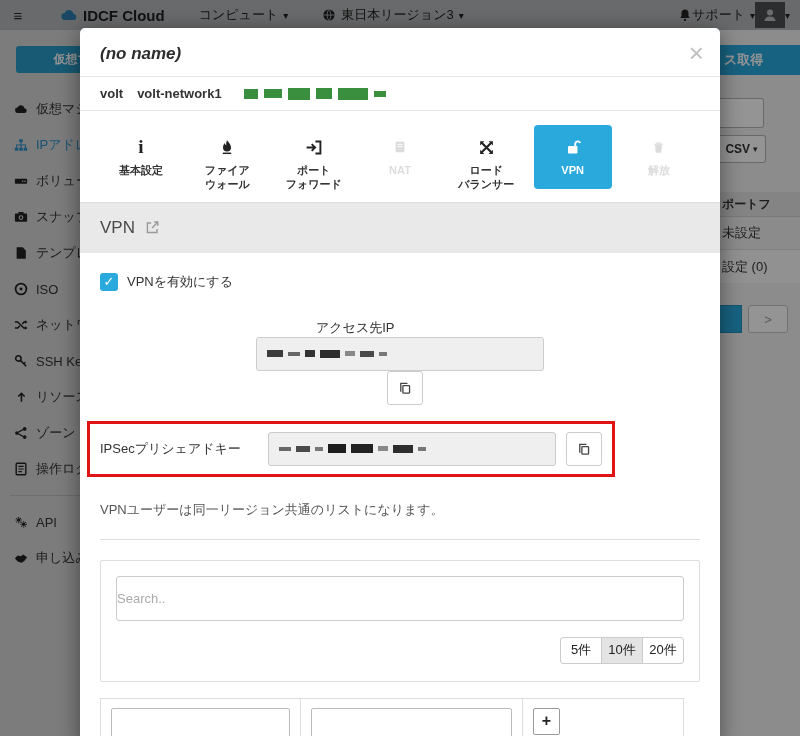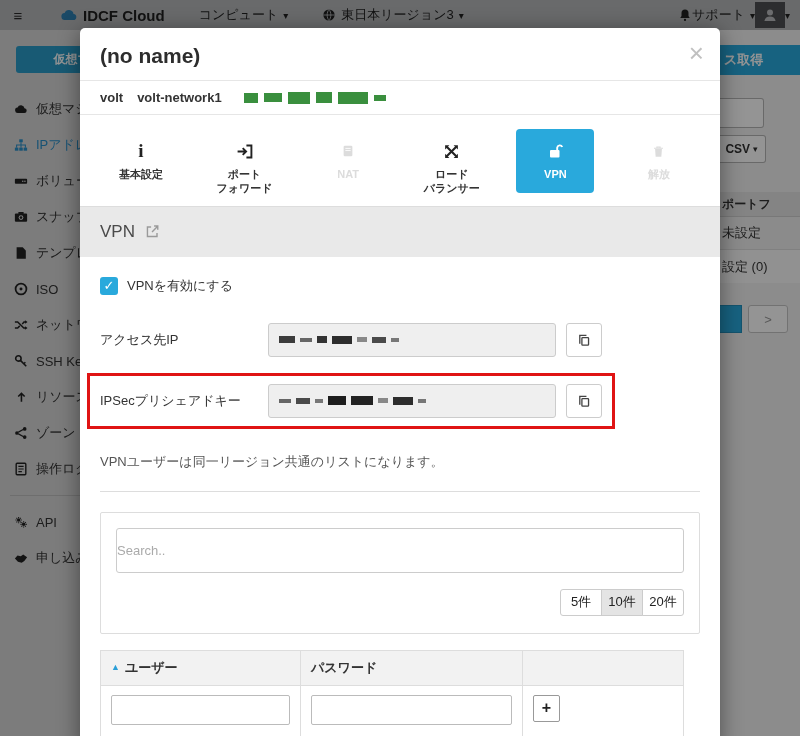--- a/index.html
+++ b/index.html
@@ -44,21 +44,21 @@
   .bg-page-active { width:24px; height:28px; background:#29a9dc; border:1px solid #2391bd; }
   .bg-page-next { width:40px; height:28px; background:#fff; border:1px solid #c5c5c5; margin-left:6px;
                   color:#999; display:flex; align-items:center; justify-content:center; border-radius:3px; }
 
   .overlay { position:absolute; inset:0; background:rgba(0,0,0,0.42); z-index:5; }
 
   
   .modal { position:absolute; top:28px; left:80px; width:640px; height:720px; background:#fff; z-index:10;
            border-radius:5px 5px 0 0; box-shadow:0 4px 22px rgba(0,0,0,.45); }
   .m-header { padding:16px 20px 12px; position:relative; }
-  .m-title { font-size:21px; font-weight:bold; color:#2d2d2d; }
+  .m-title { font-size:17px; font-weight:bold; color:#2d2d2d;font-style:italic; }
   .m-close { position:absolute; right:16px; top:12px; font-size:26px; color:#c0c0c0; line-height:1; cursor:pointer; }
   .m-sub { border-top:1px solid #e6e6e6; border-bottom:1px solid #e6e6e6; padding:9px 20px;
            display:flex; align-items:center; gap:14px; font-size:13px; font-weight:bold; color:#333; }
   .g-redact { display:flex; align-items:center; gap:6px; margin-left:8px; }
   .g-redact i { display:block; background:#3a8f3e; }
   .g1{width:14px;height:10px; background:linear-gradient(90deg,#2e7d31 40%,#48a04c 40%);}
   .g2{width:18px;height:9px; background:linear-gradient(180deg,#48a04c 45%,#2e7d31 45%);}
   .g3{width:22px;height:12px;}
   .g4{width:16px;height:11px; background:linear-gradient(90deg,#48a04c 30%,#2e7d31 30%);}
   .g5{width:30px;height:12px; background:linear-gradient(90deg,#2e7d31 55%,#48a04c 55%);}
@@ -76,21 +76,21 @@
   .m-section { background:#e9e9e9; border-top:1px solid #ddd; padding:15px 20px; font-size:17px; color:#4a4a4a;
                display:flex; align-items:center; gap:10px; }
   .m-section svg { color:#9a9a9a; }
 
   .m-body { padding:20px; }
   .chk-row { display:flex; align-items:center; gap:9px; font-size:13px; margin-bottom:6px; }
   .chk { width:18px; height:18px; background:#29a9dc; border-radius:3px; color:#fff; font-size:13px;
          font-weight:bold; display:flex; align-items:center; justify-content:center; }
 
   .field-row { display:flex; align-items:center; }
-  .field-row.first { margin-top:28px; }
+  .field-row.first { margin-top:28px;flex-direction:column; }
   .f-label { width:168px; font-size:13px; color:#333; }
   .f-value { width:288px; height:34px; background:#efefef; border:1px solid #ccc; border-radius:3px;
              display:flex; align-items:center; gap:5px; padding:0 10px; overflow:hidden; }
   .f-copy { width:36px; height:34px; margin-left:10px; background:#fff; border:1px solid #ccc; border-radius:3px;
             display:flex; align-items:center; justify-content:center; color:#444; }
   .hl { border:3px solid #e01414; padding:8px 10px; margin:16px 0 0 -13px; width:fit-content; }
   .r { display:block; background:#555; }
   .r1{width:12px;height:4px;background:#666;} .r2{width:16px;height:7px;background:#3c3c3c;}
   .r3{width:10px;height:5px;background:#888;} .r4{width:20px;height:8px;background:#2d2d2d;}
   .r5{width:8px;height:4px;background:#777;}  .r6{width:18px;height:9px;background:#1d1d1d;}
@@ -344,20 +344,32 @@
 
   <div class="m-tabs">
     <div class="tab">
       <div class="tab-icon">
           <span class="info-i">i</span>
         </div>
       <div class="tab-label">基本設定</div>
     </div>
     <div class="tab">
       <div class="tab-icon">
+          <span style="width:16px">
+            <svg viewBox="0 0 16 16" width="100%" fill="currentColor">
+              <path d="M8 1.2c2.4 2.6 4 5 4 7.3a4 4 0 0 1-8 0c0-1.9 1-3.4 2-4.4 0 1.4.5 2 1.2 2.4C7 4.7 7.3 2.8 8 1.2z"></path>
+              <path d="M3.8 14.3h8.4" fill="none" stroke="currentColor" stroke-width="1.5"></path>
+            </svg>
+          </span>
+        </div>
+      <div class="tab-label">ファイア
+ウォール</div>
+    </div>
+    <div class="tab">
+      <div class="tab-icon">
           <span style="width:17px">
             <svg viewBox="0 0 16 16" width="100%" fill="currentColor">
               <path d="M1.5 8h7.5M6.3 4.8 9.5 8l-3.2 3.2" fill="none" stroke="currentColor" stroke-width="1.8"></path>
               <path d="M9.8 2.3h4.7v11.4H9.8" fill="none" stroke="currentColor" stroke-width="1.8"></path>
             </svg>
           </span>
         </div>
       <div class="tab-label">ポート
 フォワード</div>
     </div>
@@ -475,29 +487,20 @@
     <div class="search-panel">
       <input class="search-input" type="text" placeholder="Search.." style="">
       <div class="sizes">
         <div class="size-btn f">5件</div>
         <div class="size-btn active">10件</div>
         <div class="size-btn l">20件</div>
       </div>
     </div>
 
     <div class="u-table">
-      <div class="t-head">
-        <div class="t-c1">
-          <span class="sort-caret">▲</span><span>ユーザー</span>
-        </div>
-        <div class="t-c2">
-          <span>パスワード</span>
-        </div>
-        <div class="t-c3"></div>
-      </div>
       <div class="t-row">
         <div class="t-c1"><input class="t-input" type="text" style=""></div>
         <div class="t-c2"><input class="t-input" type="text" style=""></div>
         <div class="t-c3">
             <div class="t-add">+</div>
           </div>
       </div>
       <div class="t-empty">表示できる情報はありません。</div>
     </div>
 

